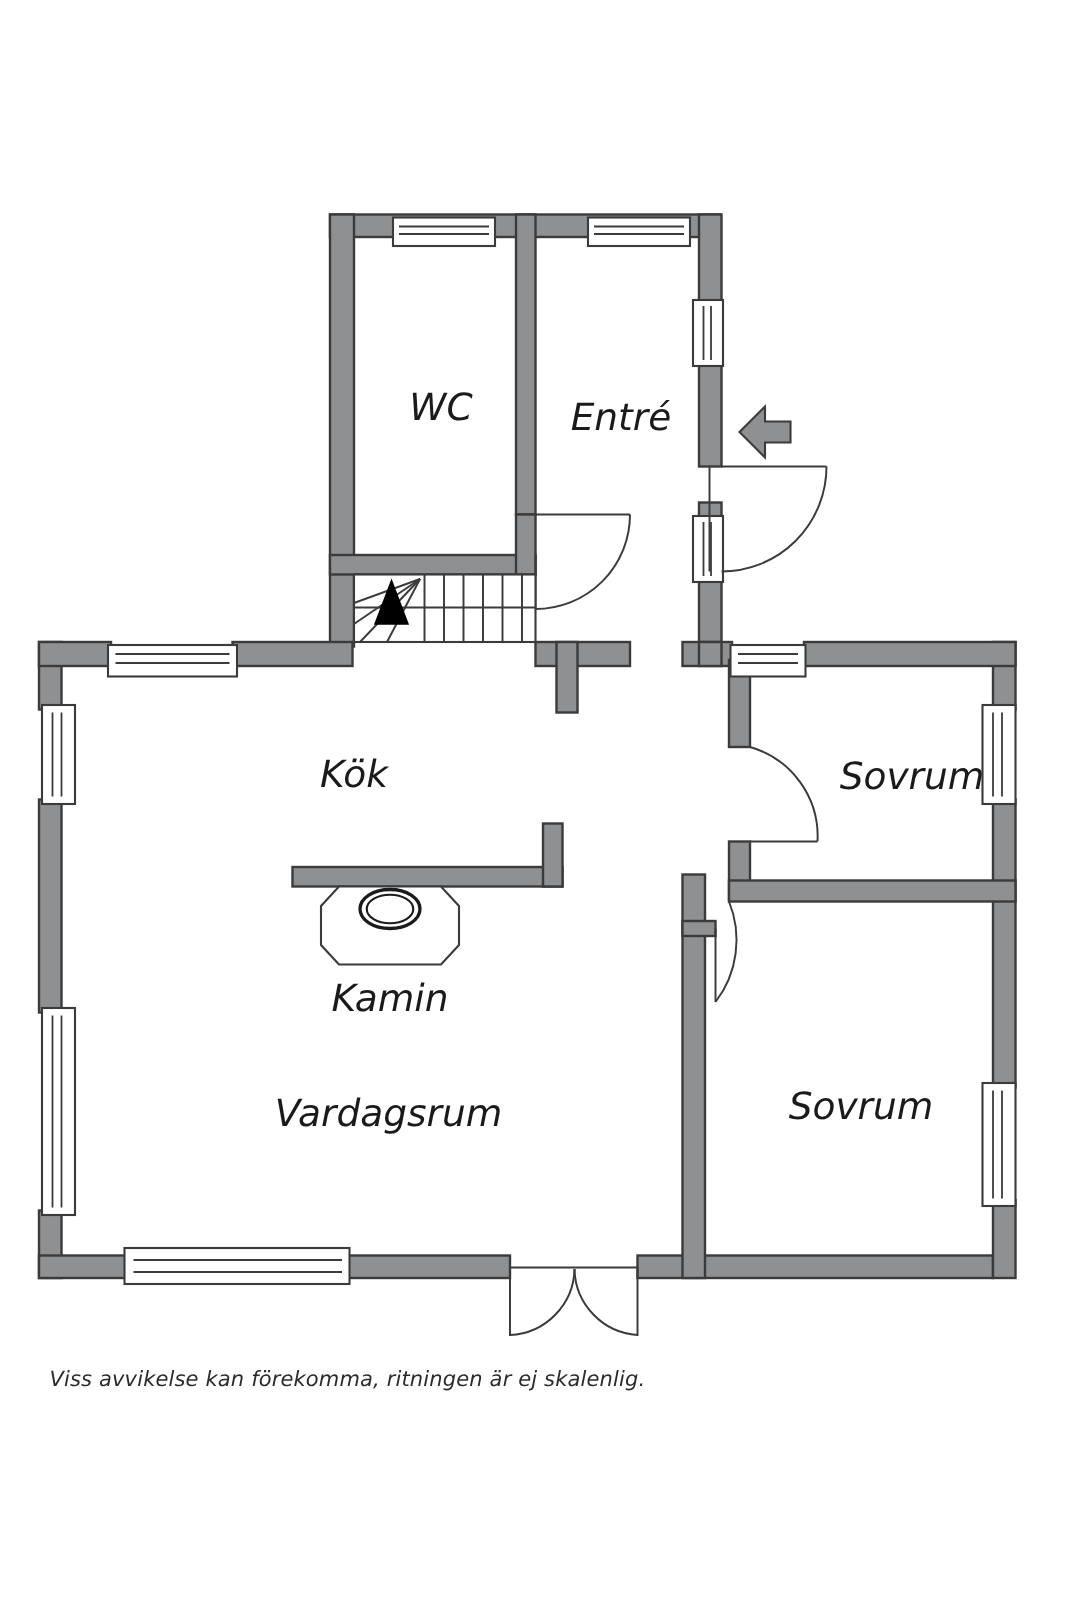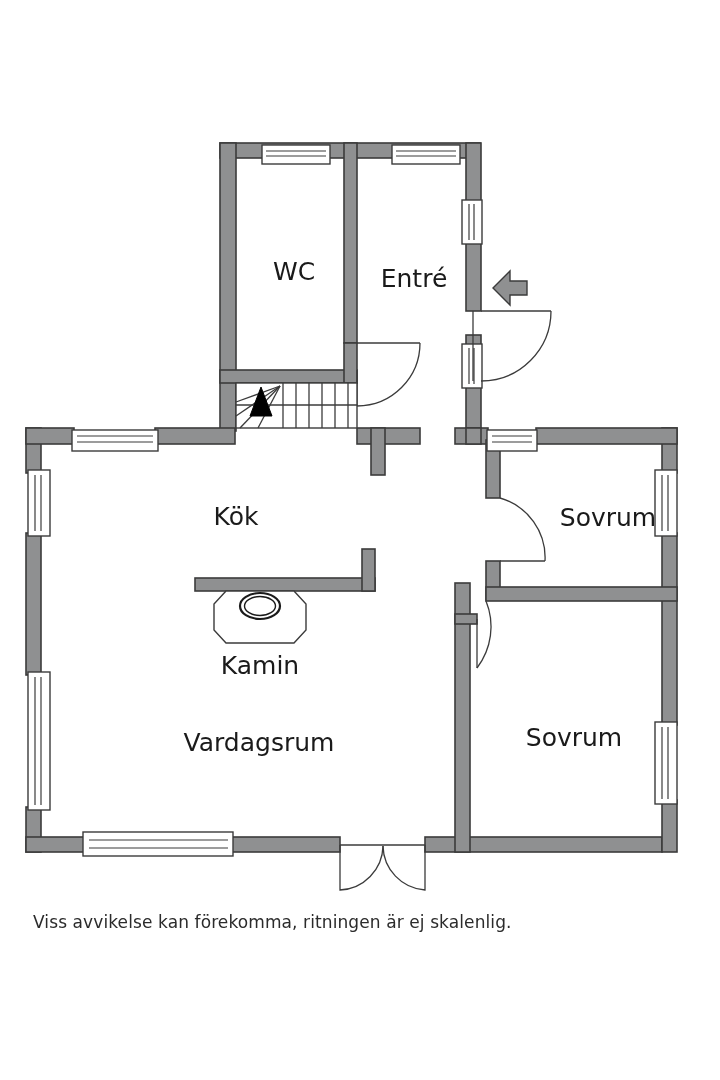--- a/index.html
+++ b/index.html
@@ -13,20 +13,21 @@
     position: relative;
     font-family: "Liberation Sans", "DejaVu Sans", sans-serif;
     overflow: hidden;
   }
   #plan-root {
     position: absolute;
     left: 0;
     top: 0;
     width: 652px;
     height: 1080px;
+    font-style: italic;
   }
   svg#floorplan {
     display: block;
     width: 720px;
     height: 1080px;
   }
   .wall {
     fill: #8f9091;
     stroke: #3b3b3b;
     stroke-width: 1.6;
@@ -97,21 +98,21 @@
     font-size: 25px;
     fill: #1a1a1a;
     text-anchor: middle;
     dominant-baseline: middle;
   }
   .caption-text {
     position: absolute;
     left: 33px;
     top: 912px;
     font-family: "DejaVu Sans", "Liberation Sans", sans-serif;
-    font-size: 17px;
+    font-size: 14px;
     color: #2b2b2b;
     letter-spacing: 0.1px;
     white-space: nowrap;
   }
 </style>
 </head>
 <body>
 
 <div id="plan-root">
 

